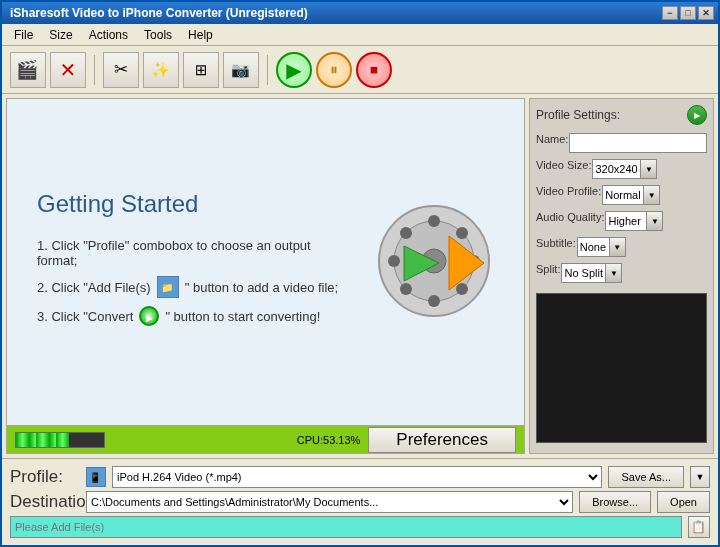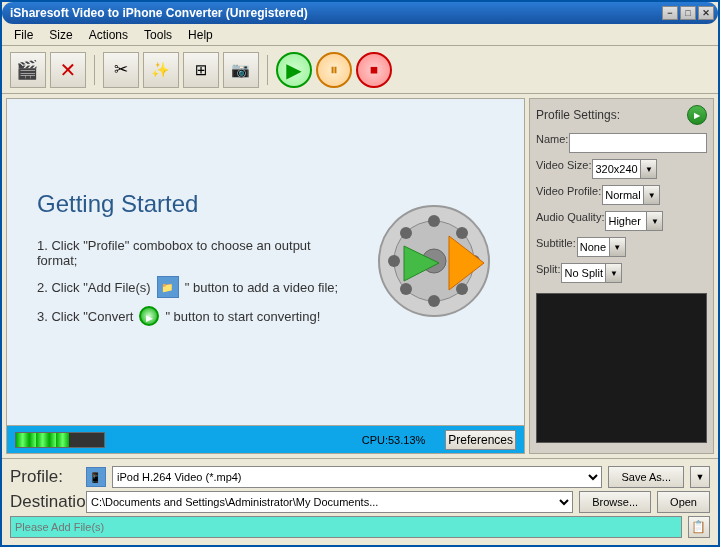--- a/index.html
+++ b/index.html
@@ -18,21 +18,20 @@
     .title-bar {
       background: linear-gradient(180deg, #2a7bd4 0%, #1652a1 100%);
       height: 22px;
       display: flex;
       align-items: center;
       justify-content: space-between;
       padding: 0 4px 0 8px;
       color: white;
       font-size: 12px;
       font-weight: bold;
-      border-radius: 11px;
     }
 
     .title-bar-buttons {
       display: flex;
       gap: 2px;
     }
 
     .title-btn {
       width: 16px;
       height: 14px;
@@ -118,52 +117,52 @@
       display: flex;
       align-items: center;
       gap: 6px;
     }
 
     .film-icon-container {
       flex-shrink: 0;
     }
 
     .status-bar {
-      background: #0ea5e9;
+      background: #84cc16;
       height: 28px;
       display: flex;
       align-items: center;
       padding: 0 8px;
       border-top: 1px solid #aca899;
-      gap: 20px;
+      gap: 8px;
     }
 
     .progress-bar-container {
       width: 90px;
       height: 16px;
       background: #333;
       border: 1px solid #666;
       overflow: hidden;
     }
 
     .progress-bar-fill {
       height: 100%;
       background: linear-gradient(90deg, #00aa00, #66ff66, #00aa00, #66ff66);
       background-size: 20px 100%;
       width: 60%;
     }
 
     .cpu-text { flex: 1; text-align: right; font-size: 11px; }
 
     .pref-btn {
-      padding: 2px 2px;
+      padding: 2px 27px;
       border: 1px solid #888;
       background: linear-gradient(180deg, #f5f4ef, #ddd9ce);
       cursor: pointer;
-      font-size: 12px;
+      font-size: 17px;
     }
 
     .bottom-controls {
       background: #ece9d8;
       padding: 4px 8px;
       border-top: 1px solid #aca899;
     }
 
     .bottom-row {
       display: flex;

